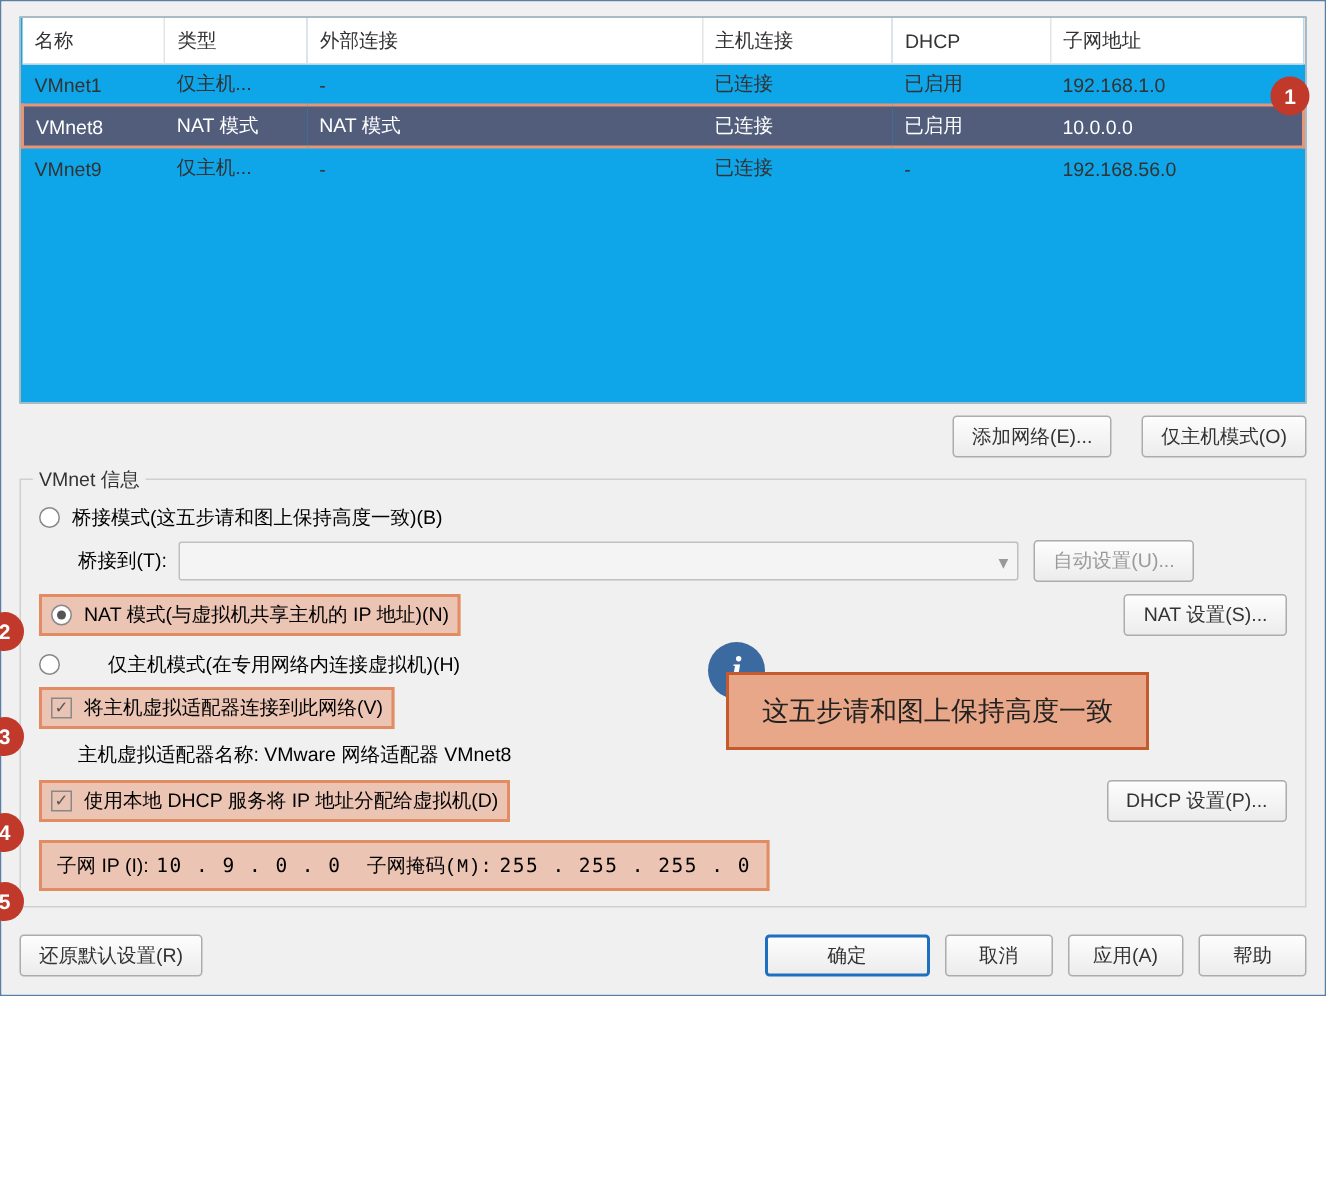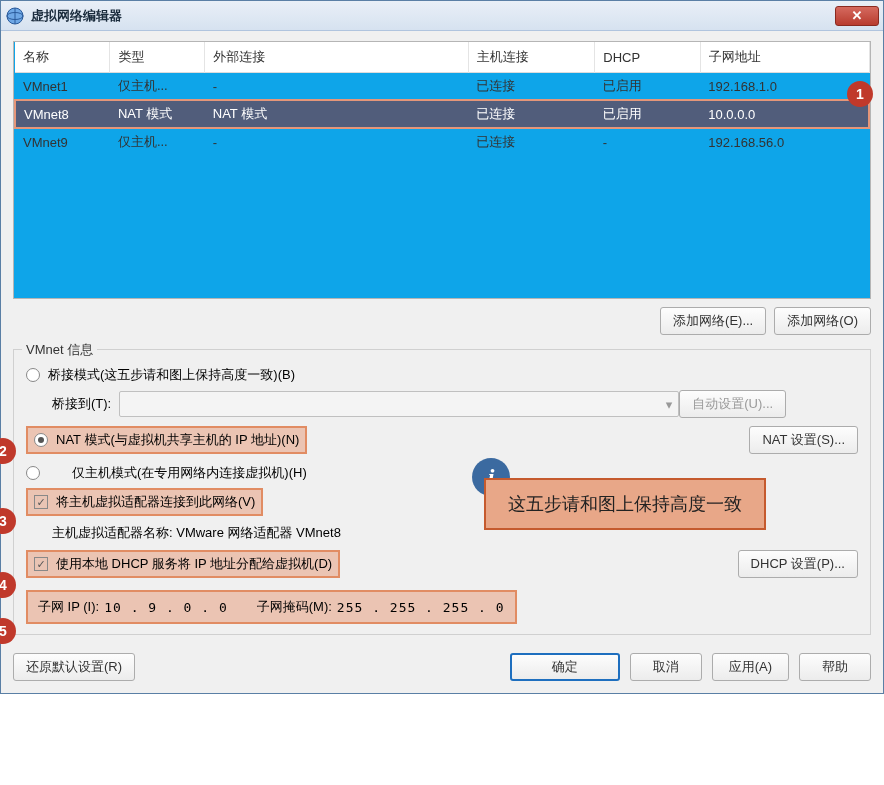--- a/index.html
+++ b/index.html
@@ -18,21 +18,21 @@
     th:nth-child(1){width:90px;} th:nth-child(2){width:90px;} th:nth-child(3){width:250px;} th:nth-child(4){width:120px;} th:nth-child(5){width:100px;} th:nth-child(6){width:160px;}
     td { padding: 4px 8px; color: #333; }
     tr.row-sel td { background: #515d7b; color: #fff; border-top: 2px solid #e59679; border-bottom: 2px solid #e59679;}
     tr.row-sel td:first-child{border-left:2px solid #e59679;}
     tr.row-sel td:last-child{border-right:2px solid #e59679;}
     
     .btn { background: linear-gradient(#fdfdfd, #ececec); border: 1px solid #acacac; border-radius: 3px; padding: 4px 12px; font-size: 13px; color: #333; cursor: pointer; }
     .btn:disabled { color: #9a9a9a; }
     .btn.primary { border: 2px solid #1e6fbf; padding: 3px 40px;}
     
-    .toolbar-row { display: flex; justify-content: flex-end; gap: 8px; margin-top: 8px; }
+    .toolbar-row { display: flex; justify-content: flex-end; gap: 20px; margin-top: 8px; }
     
     .fieldset { border: 1px solid #d0d0d0; margin-top: 14px; padding: 10px 12px 10px 12px; position: relative; }
     .legend { position: absolute; top: -9px; left: 8px; background: #f0f0f0; padding: 0 4px; color: #333; }
     
     .radio-row, .check-row { display: flex; align-items: center; margin: 6px 0; }
     .radio, .check { width: 14px; height: 14px; border: 1px solid #888; background: #fff; margin-right: 8px; display: inline-flex; align-items:center; justify-content:center; flex-shrink:0;}
     .radio { border-radius: 50%; }
     .radio.sel::after { content:""; width:6px; height:6px; border-radius:50%; background:#555;}
     .check.sel { background:#e9c4b4;}
     .check.sel::after { content:"✓"; font-size:11px; color:#555; line-height:1;}
@@ -53,31 +53,20 @@
     
     .bottom-row { display:flex; justify-content:space-between; align-items:center; margin-top:18px;}
     .right-btns { display:flex; gap:10px;}
     
     .rel-container{ position: relative;}
   </style>
 </head>
 <body>
 
 <div class="window">
-  <div class="titlebar">
-    <span class="icon-box">
-      <svg width="18" height="18" viewBox="0 0 18 18">
-          <circle cx="9" cy="9" r="8" fill="#6fa8e6" stroke="#2a5a9a"></circle>
-          <ellipse cx="9" cy="9" rx="8" ry="3.5" fill="none" stroke="#2a5a9a"></ellipse>
-          <path d="M9 1 V17" stroke="#2a5a9a"></path>
-        </svg>
-    </span>
-    <span class="title-text">虚拟网络编辑器</span>
-    <span class="close-btn">✕</span>
-  </div>
 
   <div class="content">
 
     <div class="rel-container">
       <div class="table-wrap">
         <table>
           <thead>
             <tr>
               <th>名称</th>
               <th>类型</th>
@@ -113,36 +102,36 @@
               <td>192.168.56.0</td>
             </tr>
           </tbody>
         </table>
       </div>
       <div class="marker" style="top:40px; right:-2px;">1</div>
     </div>
 
     <div class="toolbar-row">
       <button class="btn">添加网络(E)...</button>
-      <button class="btn">添加网络(O)</button>
+      <button class="btn">仅主机模式(O)</button>
     </div>
 
     <div class="fieldset rel-container">
       <span class="legend">VMnet 信息</span>
 
       <div class="radio-row">
         <span class="radio"></span>
         <span>桥接模式(这五步请和图上保持高度一致)(B)</span>
       </div>
       <div class="inline-row">
         <span>桥接到(T):</span>
         <span class="select-box">
           <span>▾</span>
         </span>
-        <button class="btn" disabled="" style="">自动设置(U)...</button>
+        <button class="btn" disabled="" style="margin-left:10px;">自动设置(U)...</button>
       </div>
 
       <div style="display:flex; align-items:center; justify-content:space-between;">
         <span class="hl">
           <span class="radio sel"></span>
           <span>NAT 模式(与虚拟机共享主机的 IP 地址)(N)</span>
         </span>
         <button class="btn">NAT 设置(S)...</button>
       </div>
       <div class="marker" style="top:88px; left:-24px;">2</div>
@@ -176,21 +165,21 @@
         </span>
         <button class="btn">DHCP 设置(P)...</button>
       </div>
       <div class="marker" style="top:222px; left:-24px;">4</div>
 
       <div style="margin-top:12px;">
         <span class="hl" style="padding:6px 10px;">
           <span class="ip-section">
             <span>子网 IP (I):</span>
             <span class="ip-box">10  .  9  .  0  .  0</span>
-            <span style="margin-left:24px;">子网掩码(M):</span>
+            <span style="margin-left:12px;font-family:Liberation Mono, monospace;">子网掩码(M):</span>
             <span class="ip-box">255 . 255 . 255 .  0</span>
           </span>
         </span>
       </div>
       <div class="marker" style="top:268px; left:-24px;">5</div>
     </div>
 
     <div class="bottom-row rel-container">
       <button class="btn">还原默认设置(R)</button>
       <div class="right-btns">

